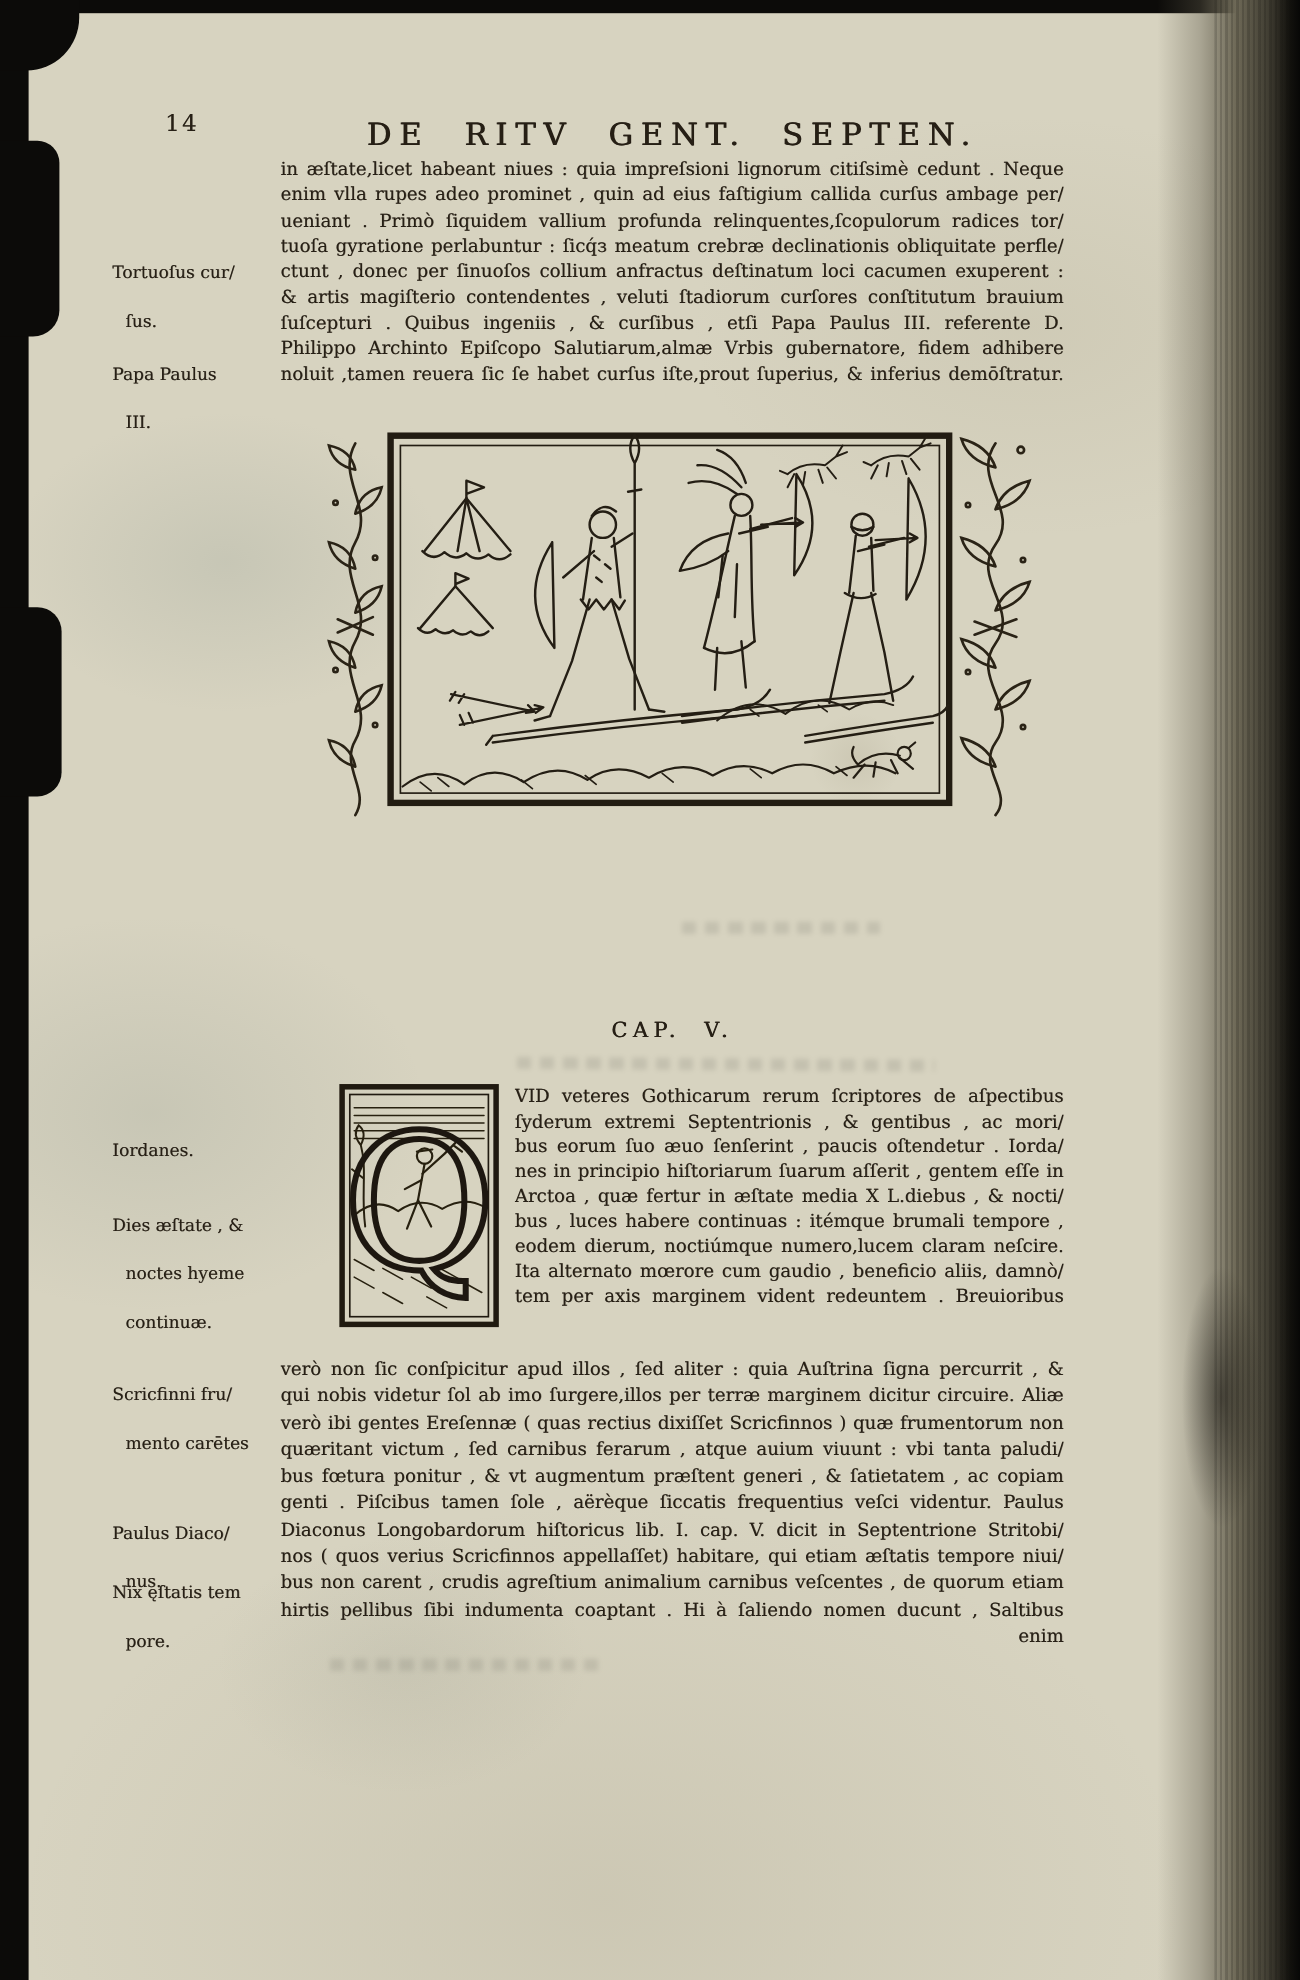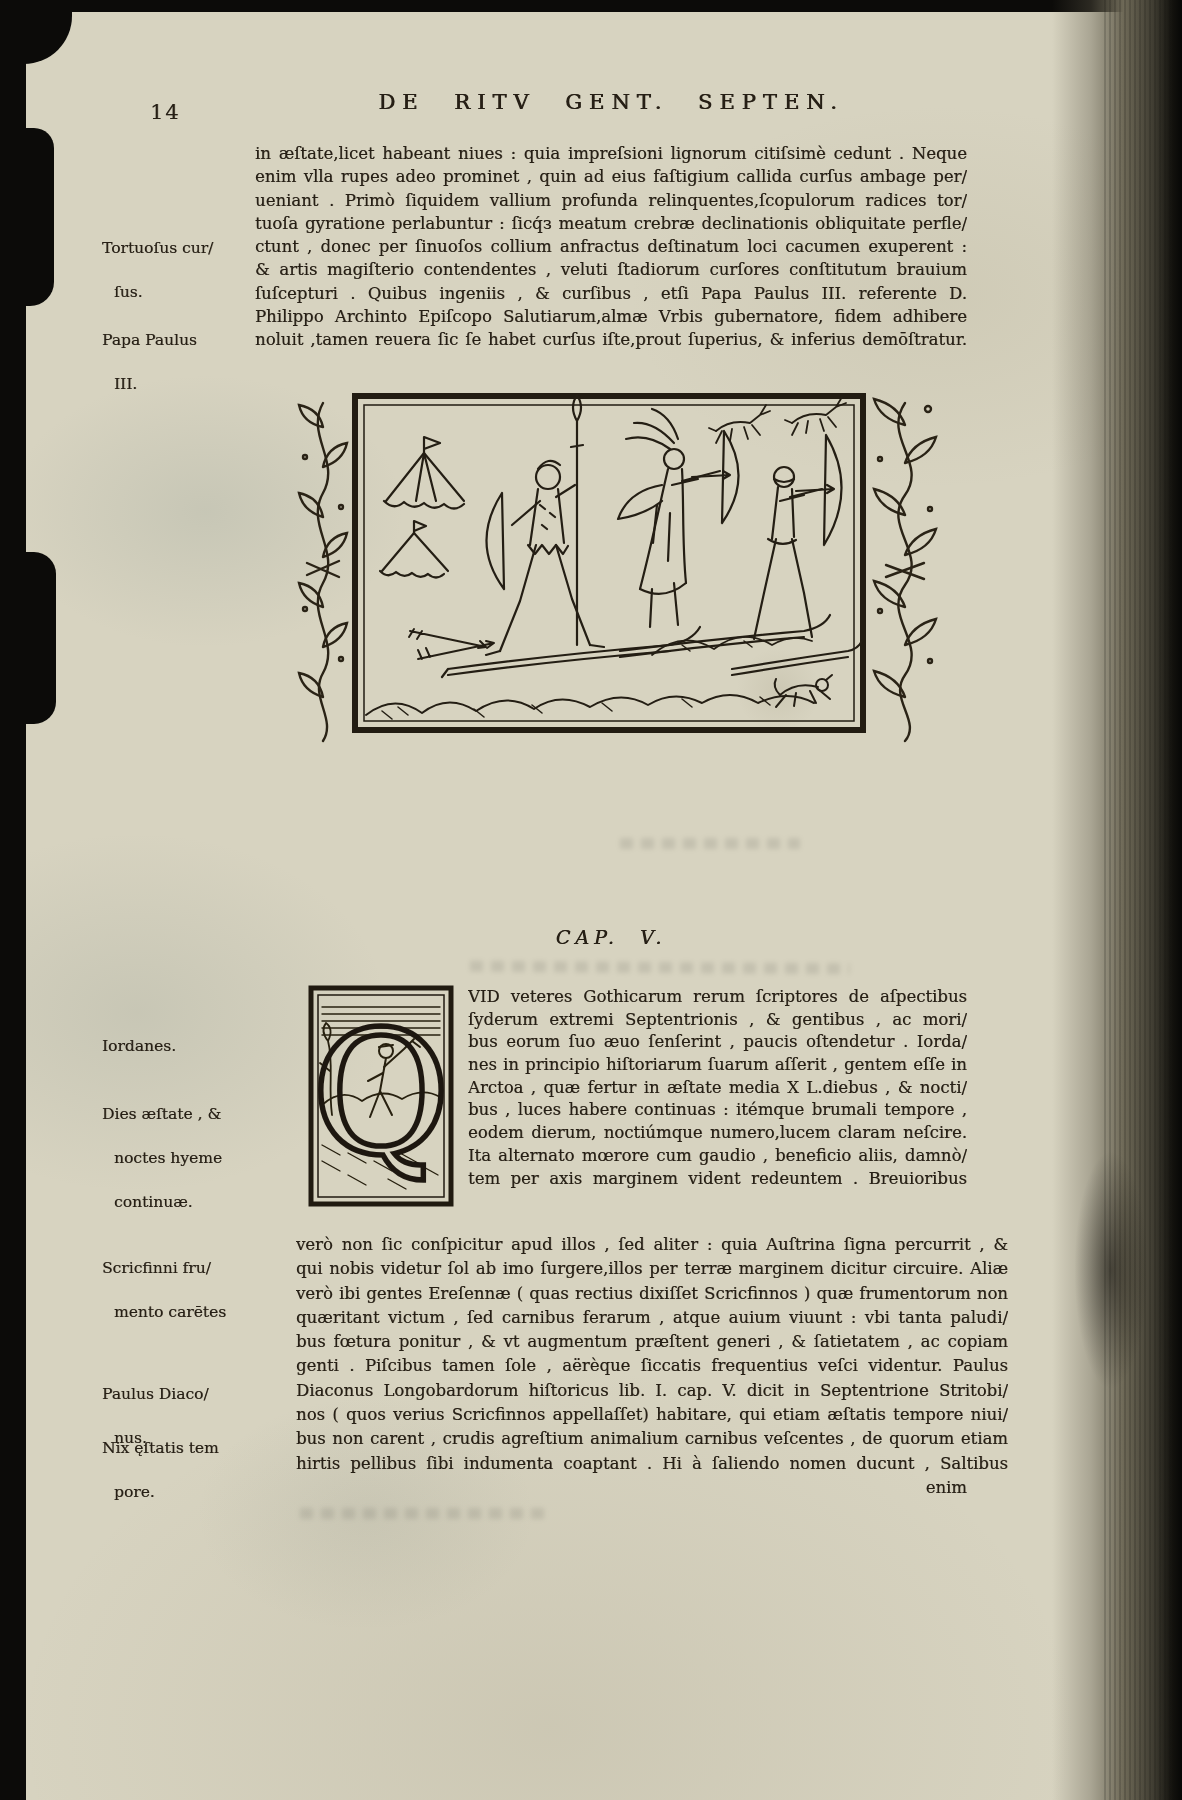--- a/index.html
+++ b/index.html
@@ -20,39 +20,39 @@
   .tab1{position:absolute;left:0;top:128px;width:54px;height:178px;background:#0c0b09;border-radius:0 20px 24px 0;}
   .tab2{position:absolute;left:0;top:552px;width:56px;height:172px;background:#0c0b09;border-radius:0 22px 22px 0;}
   .edge-right{position:absolute;right:0;top:0;width:130px;height:100%;
     background:linear-gradient(to right, rgba(95,90,74,0) 0%, rgba(95,90,74,.38) 30%, #6e6957 55%, #403d32 78%, #12110d 93%, #070706 100%);}
   .edge-right .streaks{position:absolute;right:8px;top:0;width:70px;height:100%;opacity:.5;
     background:repeating-linear-gradient(to right, rgba(15,14,11,.35) 0 2px, rgba(0,0,0,0) 2px 5px);}
   .edge-blotch{position:absolute;right:34px;top:1150px;width:74px;height:240px;border-radius:40px;
     background:radial-gradient(ellipse at center, rgba(20,18,14,.55), transparent 70%);}
   .ink{text-shadow:.4px 0 0 rgba(38,30,18,.55);}
   .pagenum{position:absolute;left:150px;top:100px;font-size:21px;letter-spacing:2px;}
-  .header{position:absolute;left:255px;top:90px;width:712px;text-align:center;
-    font-size:21px;letter-spacing:7px;word-spacing:16px;text-shadow:.7px 0 0 currentColor;}
+  .header{position:absolute;left:255px;top:106px;width:712px;text-align:center;
+    font-size:28px;letter-spacing:7px;word-spacing:16px;text-shadow:.7px 0 0 currentColor;}
   .jline{text-align:justify;overflow:hidden;}
   .jline::after{content:"";display:inline-block;width:100%;}
   .para1{position:absolute;left:255px;top:142px;width:712px;font-size:16.5px;}
   .para1 .jline{height:23.3px;line-height:23.3px;}
   .para2a{position:absolute;left:468px;top:986px;width:499px;font-size:16.5px;}
   .para2a .jline{height:22.7px;line-height:22.7px;}
-  .para2b{position:absolute;left:255px;top:1233px;width:712px;font-size:16.5px;margin-left:41px;}
+  .para2b{position:absolute;left:255px;top:1233px;width:712px;font-size:16.5px;}
   .para2b .jline{height:24.3px;line-height:24.3px;}
   .catchword{position:absolute;left:255px;top:1478px;width:712px;text-align:right;font-size:16.5px;}
   .mnote{position:absolute;left:102px;width:152px;font-size:15.5px;line-height:24px;}
   .mnote .mline:not(:first-child){padding-left:12px;margin-top:20px;}
   .n1{top:236px;} .n2{top:328px;} .n3{top:1034px;} .n4{top:1102px;}
   .n5{top:1256px;} .n6{top:1382px;} .n7{top:1436px;}
   .caption{position:absolute;left:255px;top:856px;width:712px;text-align:center;font-size:25px;
     text-shadow:.5px 0 0 currentColor;}
   .chapter{position:absolute;left:255px;top:926px;width:712px;text-align:center;font-size:19px;
-    letter-spacing:5px;word-spacing:10px;text-shadow:.5px 0 0 currentColor;font-style:italic;}
+    letter-spacing:5px;word-spacing:10px;text-shadow:.5px 0 0 currentColor;}
   .art{position:absolute;}
   .wc-main{left:352px;top:393px;}
   .orn-left{left:297px;top:397px;}
   .orn-right{left:866px;top:397px;}
   .dropcap{left:308px;top:985px;}
   svg{display:block;}
   .bleed{position:absolute;filter:blur(2.5px);opacity:.14;height:11px;
     background:repeating-linear-gradient(to right,#55554c 0 13px,transparent 13px 21px);}
   .b1{left:470px;top:962px;width:380px;transform:rotate(.4deg);}
   .b2{left:300px;top:1508px;width:250px;}

